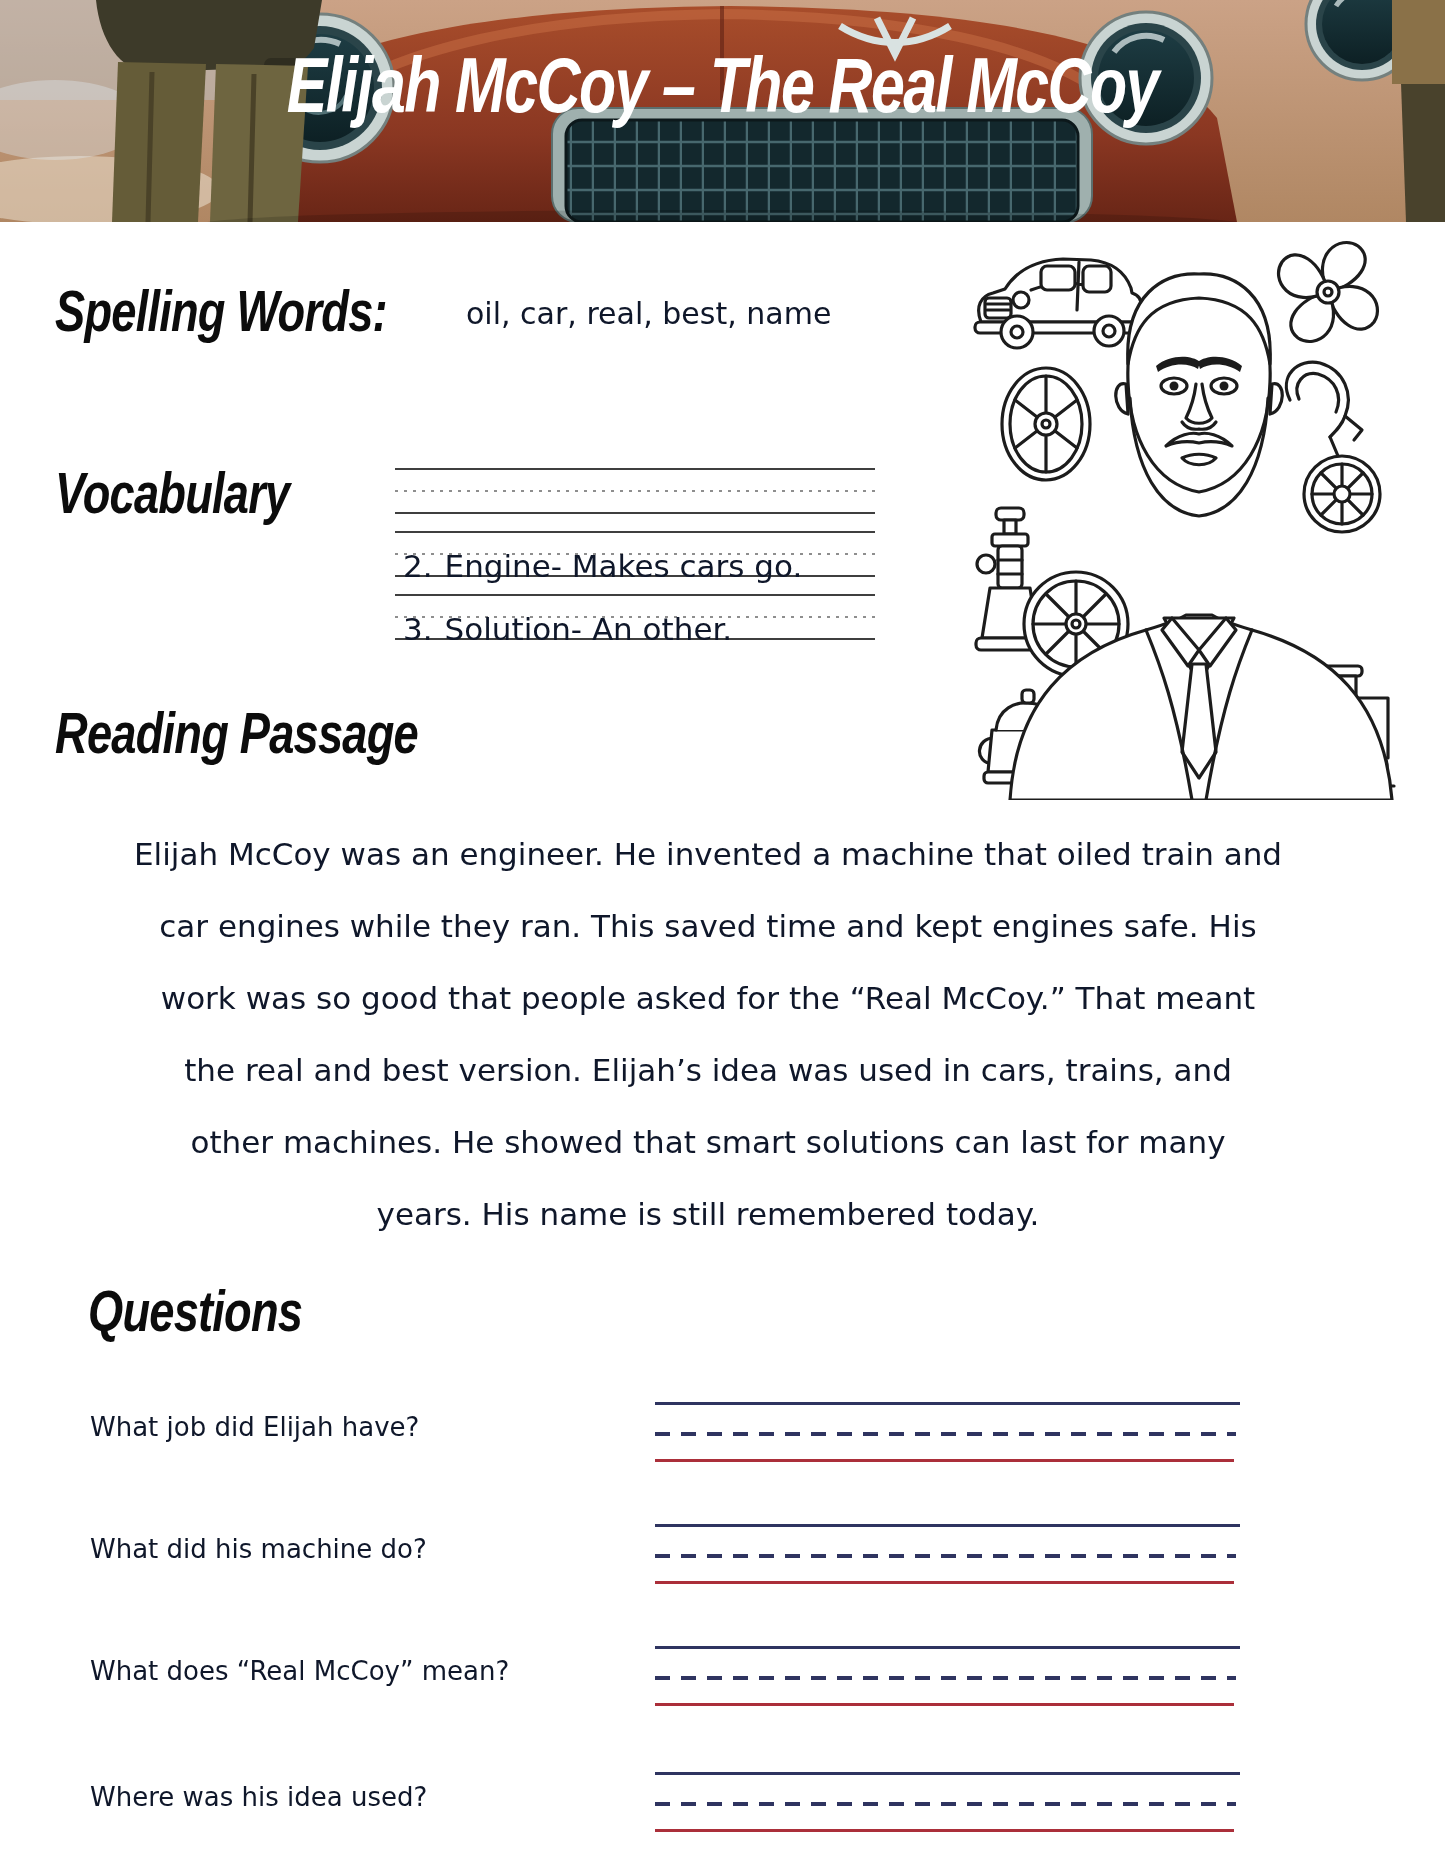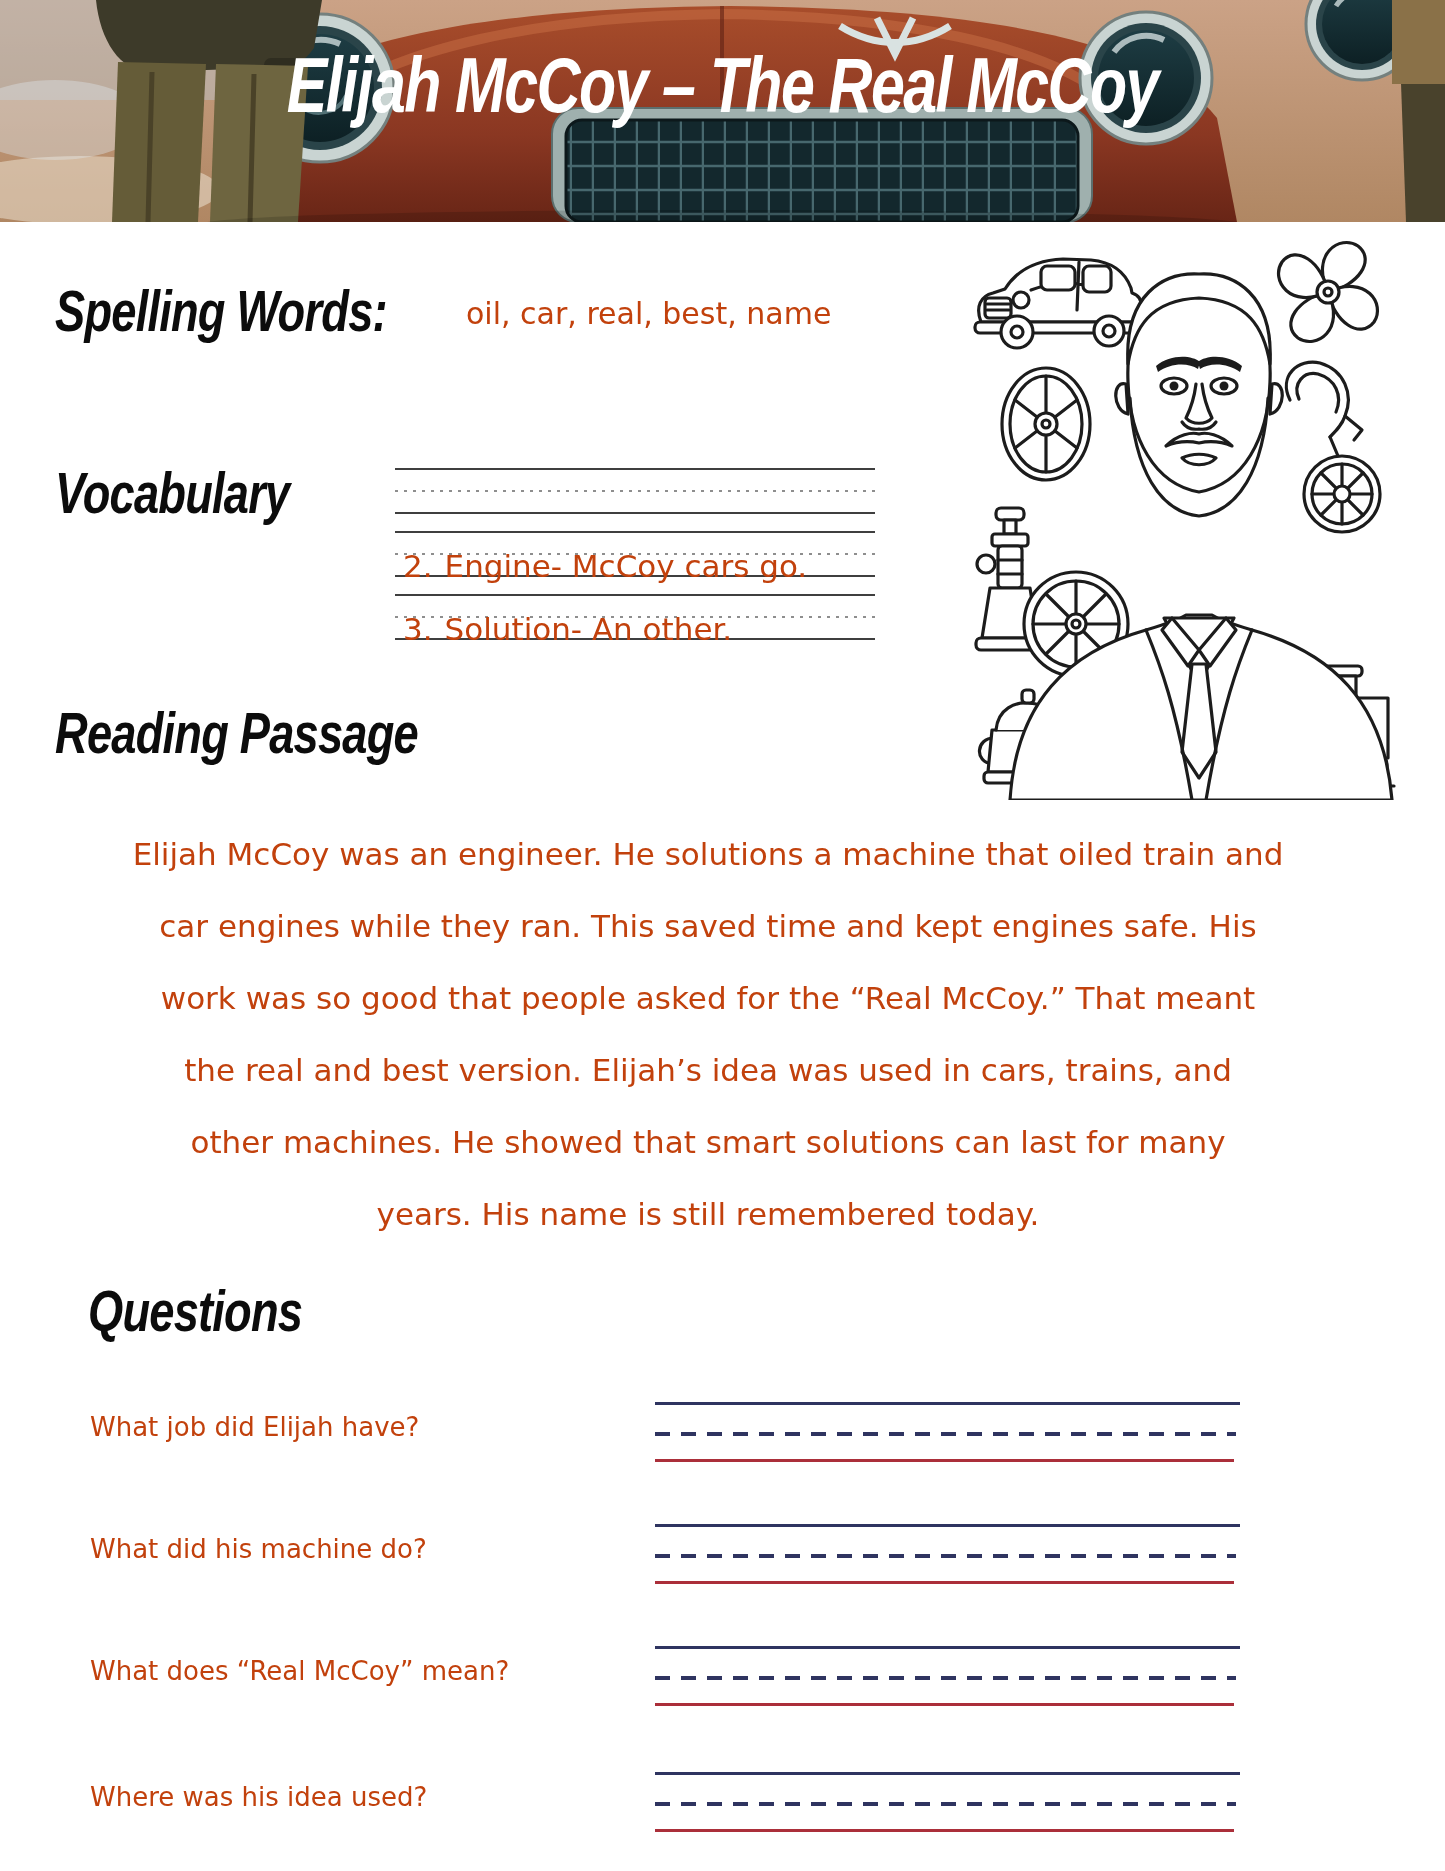--- a/index.html
+++ b/index.html
@@ -13,21 +13,21 @@
         color:#ffffff;transform:scaleX(0.78);transform-origin:center;white-space:nowrap;}
   
   .heading{position:absolute;font-family:"Liberation Sans",sans-serif;font-weight:bold;
         font-style:italic;font-size:58px;line-height:66px;letter-spacing:-1px;color:#0c0c0c;
         transform:scaleX(0.78);transform-origin:left center;white-space:nowrap;}
   .h-spelling{left:55px;top:278px;}
   .h-vocab{left:55px;top:460px;}
   .h-reading{left:55px;top:700px;}
   .h-questions{left:88px;top:1278px;}
   
-  .print{font-family:"DejaVu Sans",sans-serif;color:#c2410c;}
+  .print{font-family:"DejaVu Sans",sans-serif;color:#0f172a;}
   .spelling-words{position:absolute;left:466px;top:296px;font-size:30px;white-space:nowrap;}
   
   .vline{position:absolute;left:395px;width:480px;height:46px;}
   .v1{top:468px;} .v2{top:531px;} .v3{top:594px;}
   .vline .top{position:absolute;top:0;left:0;right:0;height:2px;background:var(--rule-line,#3f3f3f);}
   .vline .mid{position:absolute;top:22px;left:0;right:0;height:2px;
         background:repeating-linear-gradient(90deg,var(--rule-dotted,#8e8e8e) 0 3px,transparent 3px 9px);}
   .vline .bot{position:absolute;bottom:0;left:0;right:0;height:2px;background:var(--rule-line,#3f3f3f);}
   .vline .txt{position:absolute;left:8px;bottom:-7px;font-size:31px;white-space:nowrap;}
   .vline .num{display:inline-block;margin-right:12px;}
@@ -143,21 +143,21 @@
 
   <div class="vline v1">
     <div class="top"></div>
     <div class="mid"></div>
     <div class="bot"></div>
   </div>
   <div class="vline v2">
     <div class="top"></div>
     <div class="mid"></div>
     <div class="bot"></div>
-    <div class="txt print"><span class="num">2.</span><span>Engine- McCoy cars go.</span></div>
+    <div class="txt print"><span class="num">2.</span><span>Engine- Makes cars go.</span></div>
   </div>
   <div class="vline v3">
     <div class="top"></div>
     <div class="mid"></div>
     <div class="bot"></div>
     <div class="txt print"><span class="num">3.</span><span>Solution- An other.</span></div>
   </div>
 
   <div class="illustration">
     <svg width="448" height="568" viewBox="0 0 448 568">
@@ -279,21 +279,21 @@
         <path class="ink" d="M238,152 C236,168 232,178 228,186 C234,193 248,193 254,186 C250,178 246,168 244,152"></path>
         <path class="ink" d="M224,190 C228,196 234,198 241,197 C248,198 254,196 258,190"></path>
         <path class="inkf" d="M208,214 C220,202 234,200 241,202 C248,200 262,202 274,214 C262,209 250,209 241,211 C232,209 220,209 208,214 Z"></path>
         <path class="inkf" d="M224,226 C234,221 248,221 258,226 C250,235 232,235 224,226 Z"></path>
       </g>
     </svg>
   </div>
 
   <div class="heading h-reading">Reading Passage</div>
   <div class="passage print">
-    <div class="pl">Elijah McCoy was an engineer. He solutions a machine that oiled train and</div>
+    <div class="pl">Elijah McCoy was an engineer. He invented a machine that oiled train and</div>
     <div class="pl">car engines while they ran. This saved time and kept engines safe. His</div>
     <div class="pl">work was so good that people asked for the “Real McCoy.” That meant</div>
     <div class="pl">the real and best version. Elijah’s idea was used in cars, trains, and</div>
     <div class="pl">other machines. He showed that smart solutions can last for many</div>
     <div class="pl">years. His name is still remembered today.</div>
   </div>
 
   <div class="heading h-questions">Questions</div>
 
   <div class="q-row q1">

